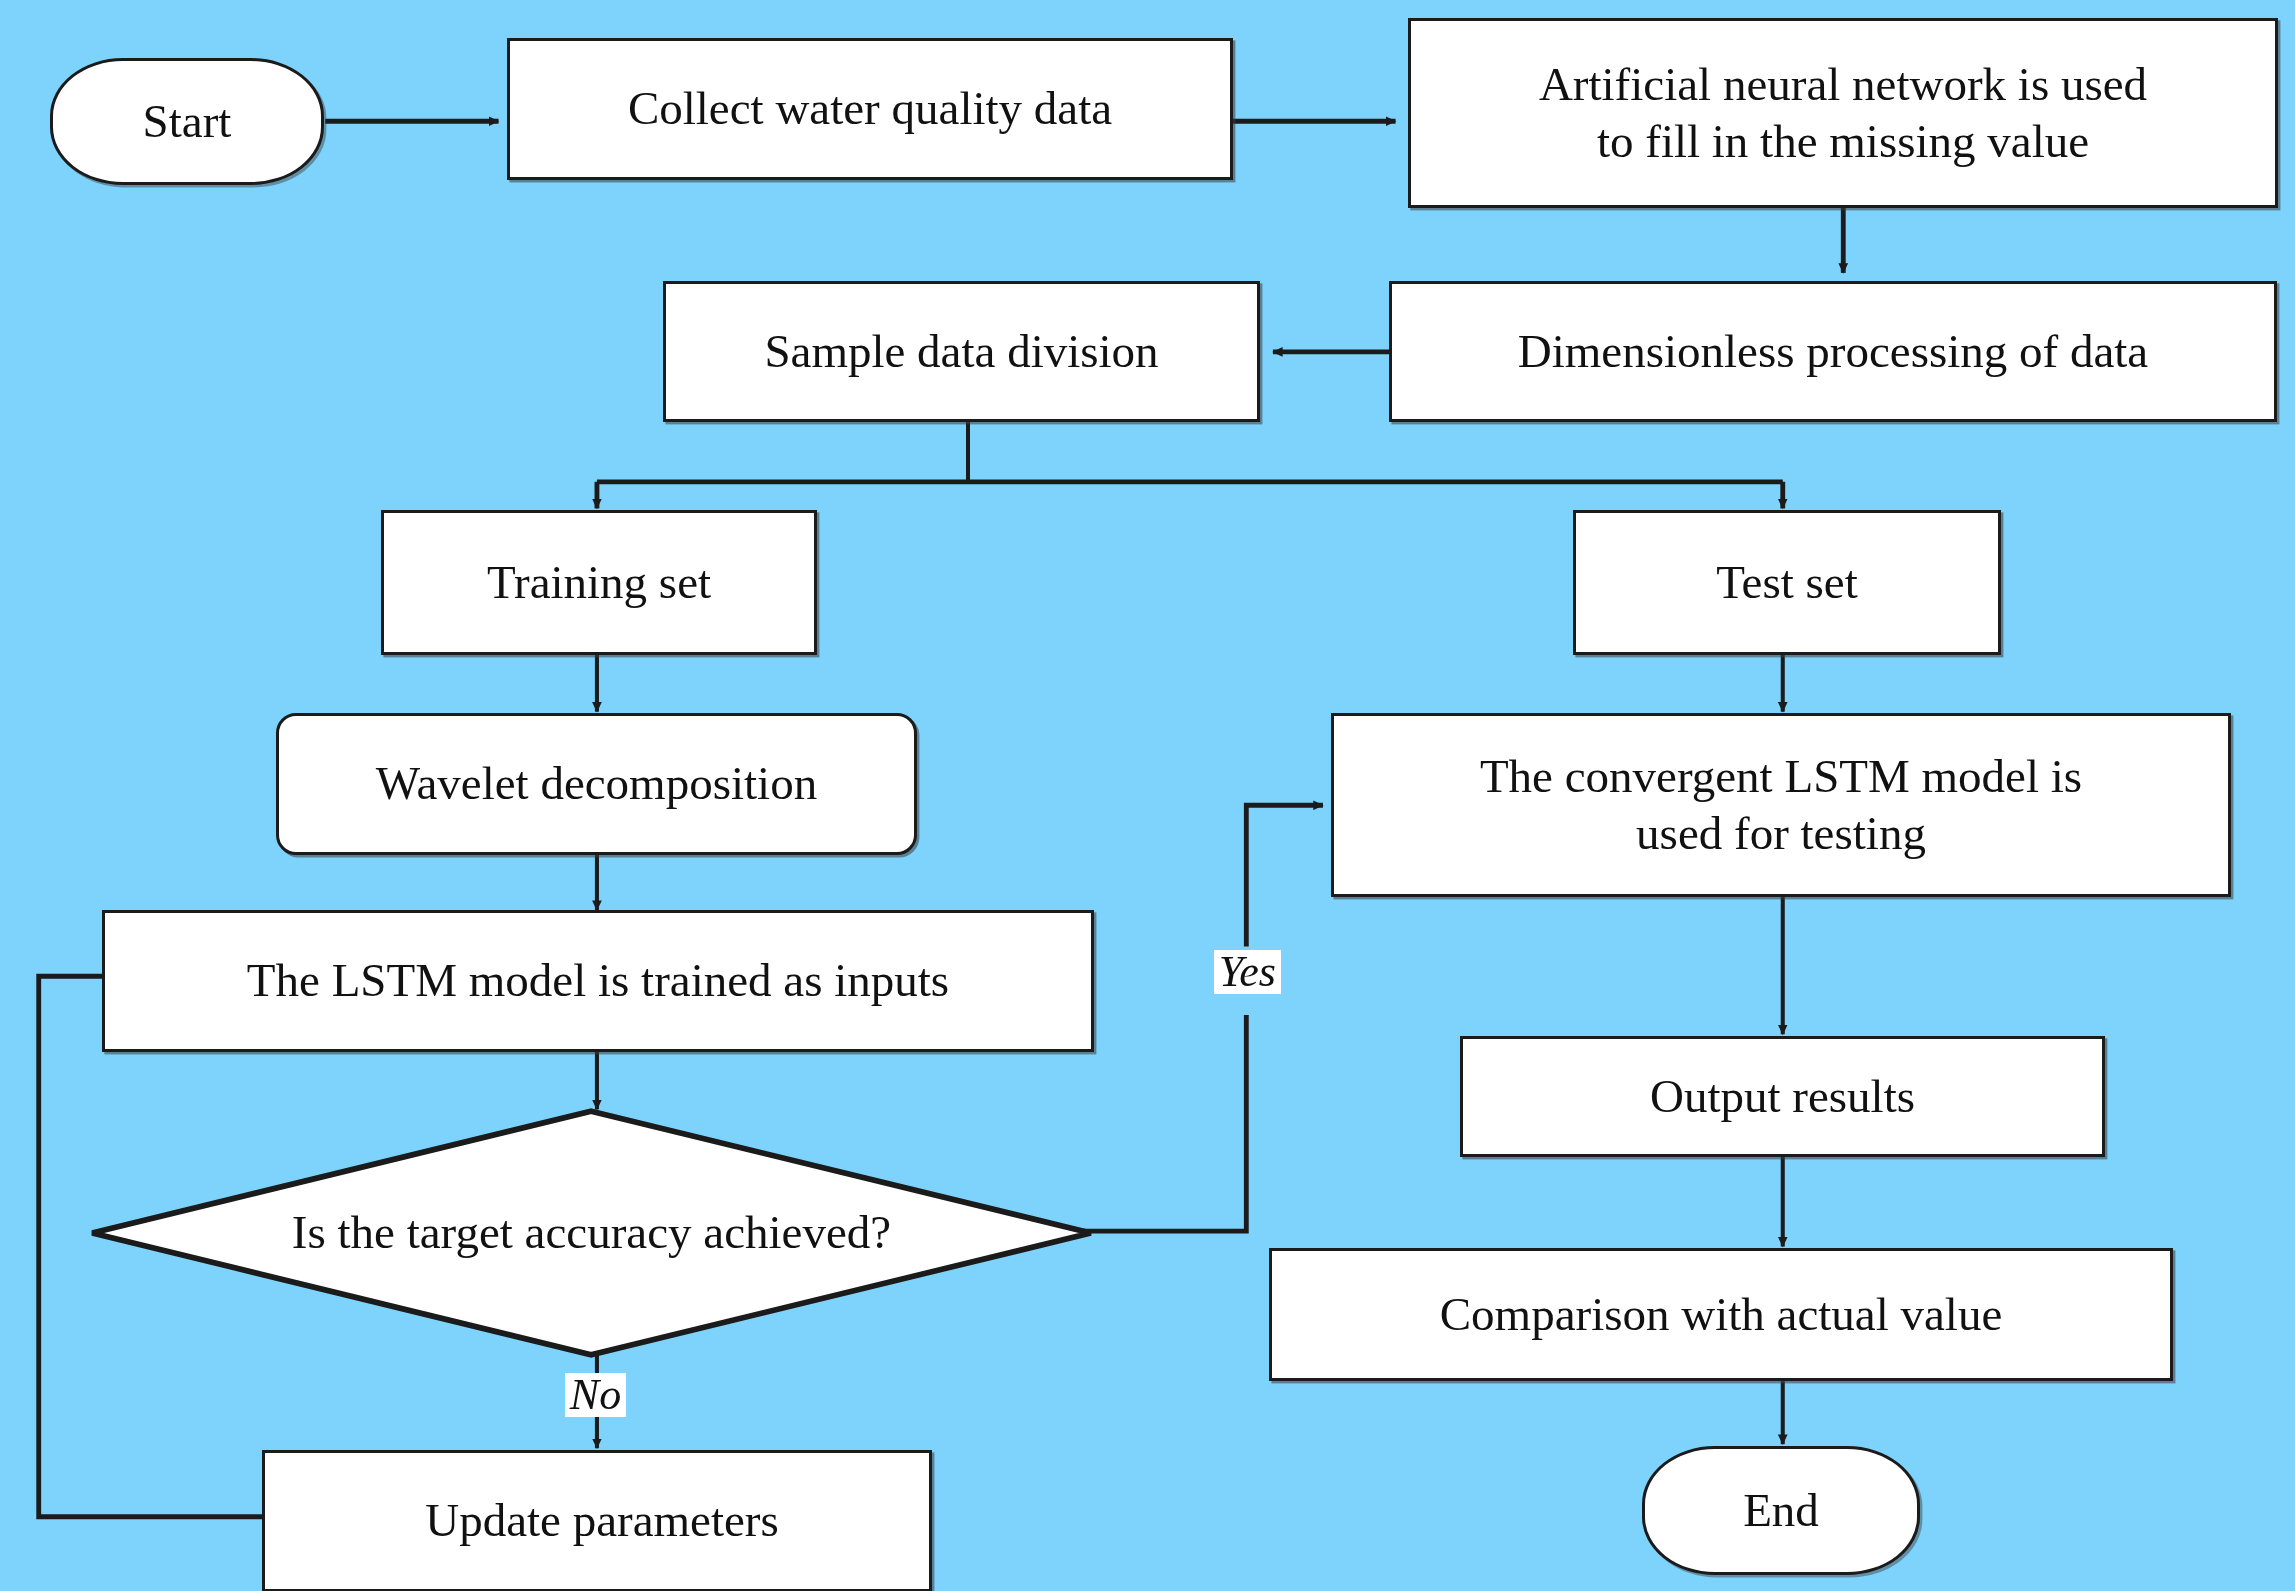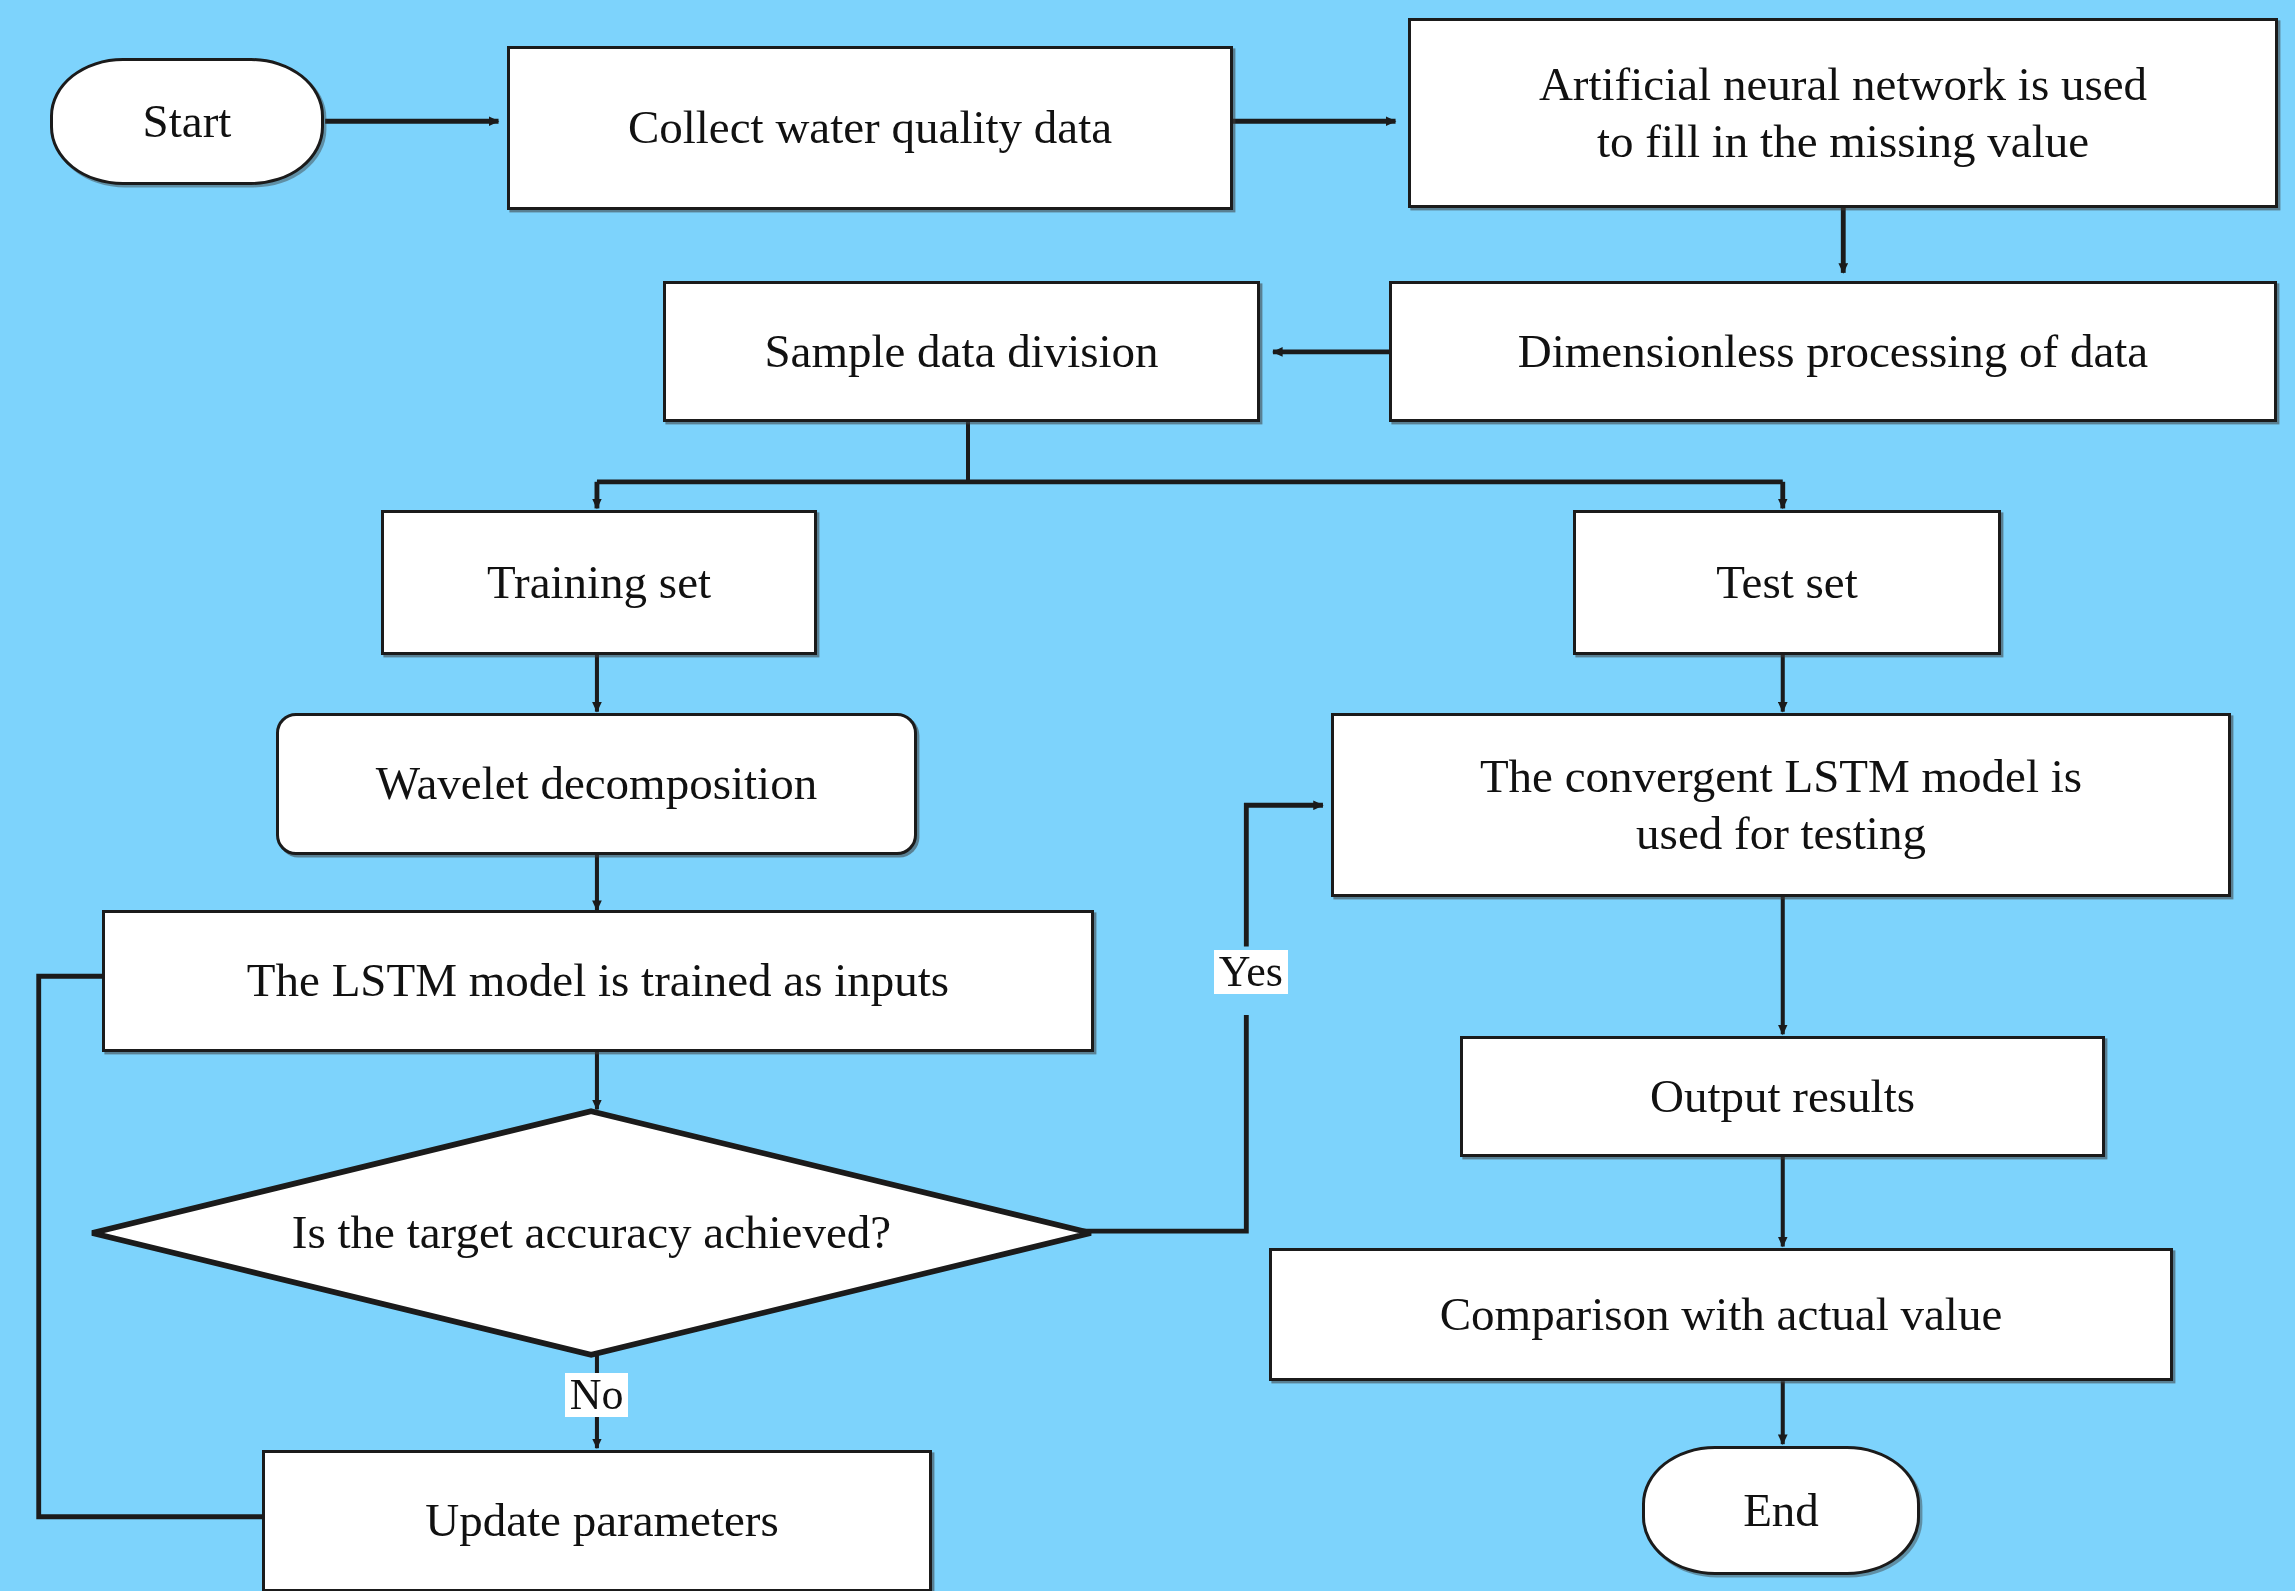--- a/index.html
+++ b/index.html
@@ -62,21 +62,21 @@
     padding: 0 8px;
   }
   .edge-label {
     position: absolute;
     background: #ffffff;
     color: #111111;
     z-index: 3;
     padding: 0 4.8px;
     line-height: 1;
   }
-  .t54 { font-size: 44px; }
+  .t54 { font-size: 44px; font-style: italic; }
   .t58 { font-size: 47px; }
 </style>
 </head>
 <body>
 
 <div id="canvas">
 
   <svg id="edges" viewBox="0 0 2845 1973" xmlns="http://www.w3.org/2000/svg">
     <defs>
       <marker id="ah" markerWidth="14" markerHeight="12" refX="12" refY="6" orient="auto" markerUnits="userSpaceOnUse">
@@ -119,21 +119,21 @@
       <path d="M2210,1432 L2210,1545" stroke-width="5" marker-end="url(#ah)"></path>
 
       <path d="M2210,1712 L2210,1790" stroke-width="5" marker-end="url(#ah)"></path>
     </g>
   </svg>
 
   <div class="node term t58" style="left:50px; top:58px; width:274px; height:127px;">
     <span>Start</span>
   </div>
 
-  <div class="node proc t58" style="left:507px; top:46px; width:726px; height:164px;text-align:center;">
+  <div class="node proc t58" style="left:507px; top:38px; width:726px; height:142px;text-align:center;">
     <span>Collect water quality data</span>
   </div>
 
   <div class="node proc t58" style="left:1408px; top:18px; width:870px; height:190px; flex-direction:column;">
     <span>Artificial neural network is used</span>
     <span>to fill in the missing value</span>
   </div>
 
   <div class="node proc t58" style="left:663px; top:281px; width:597px; height:141px;">
     <span>Sample data division</span>

